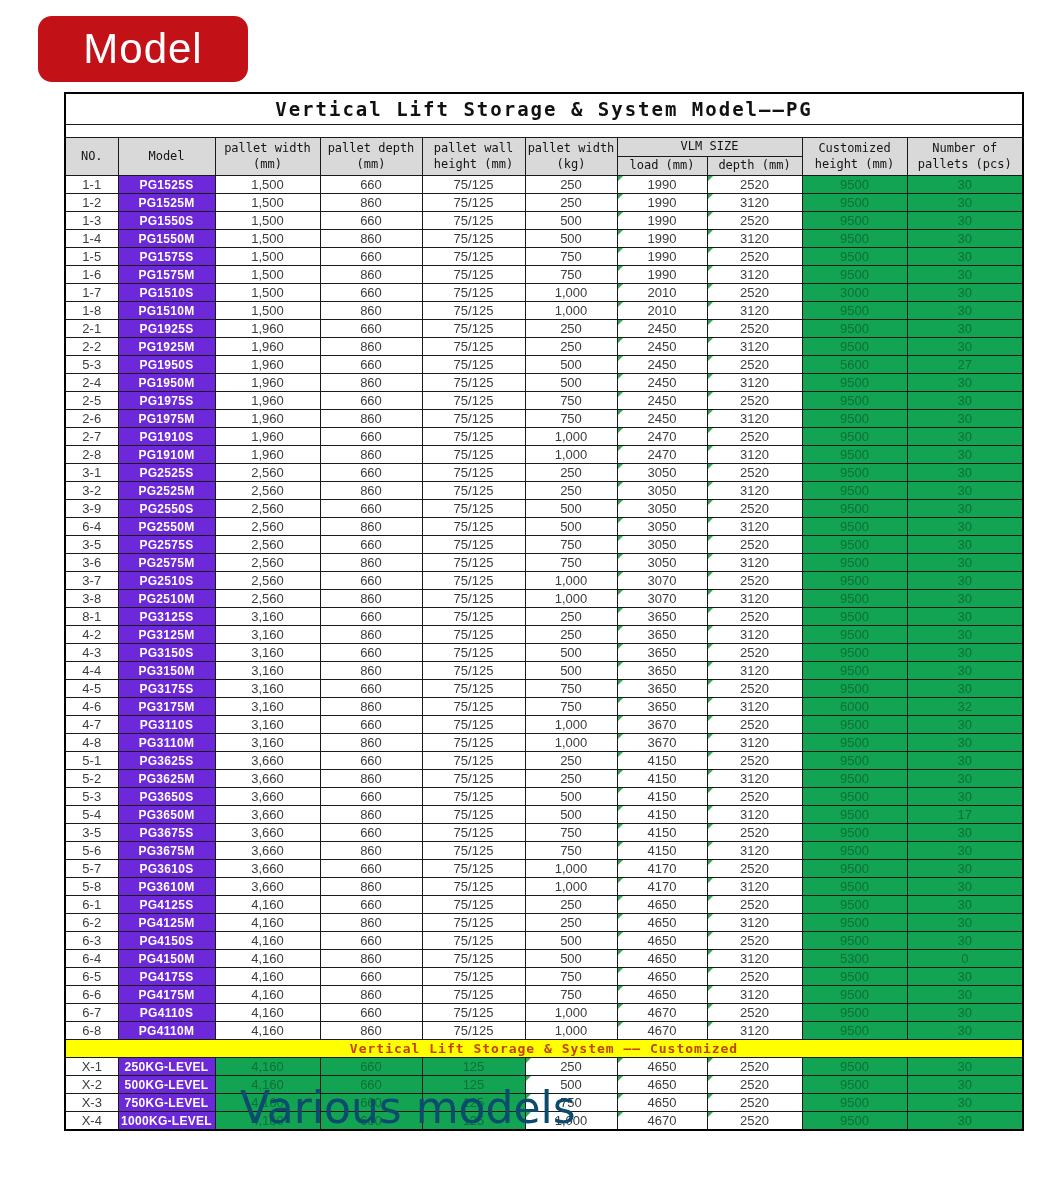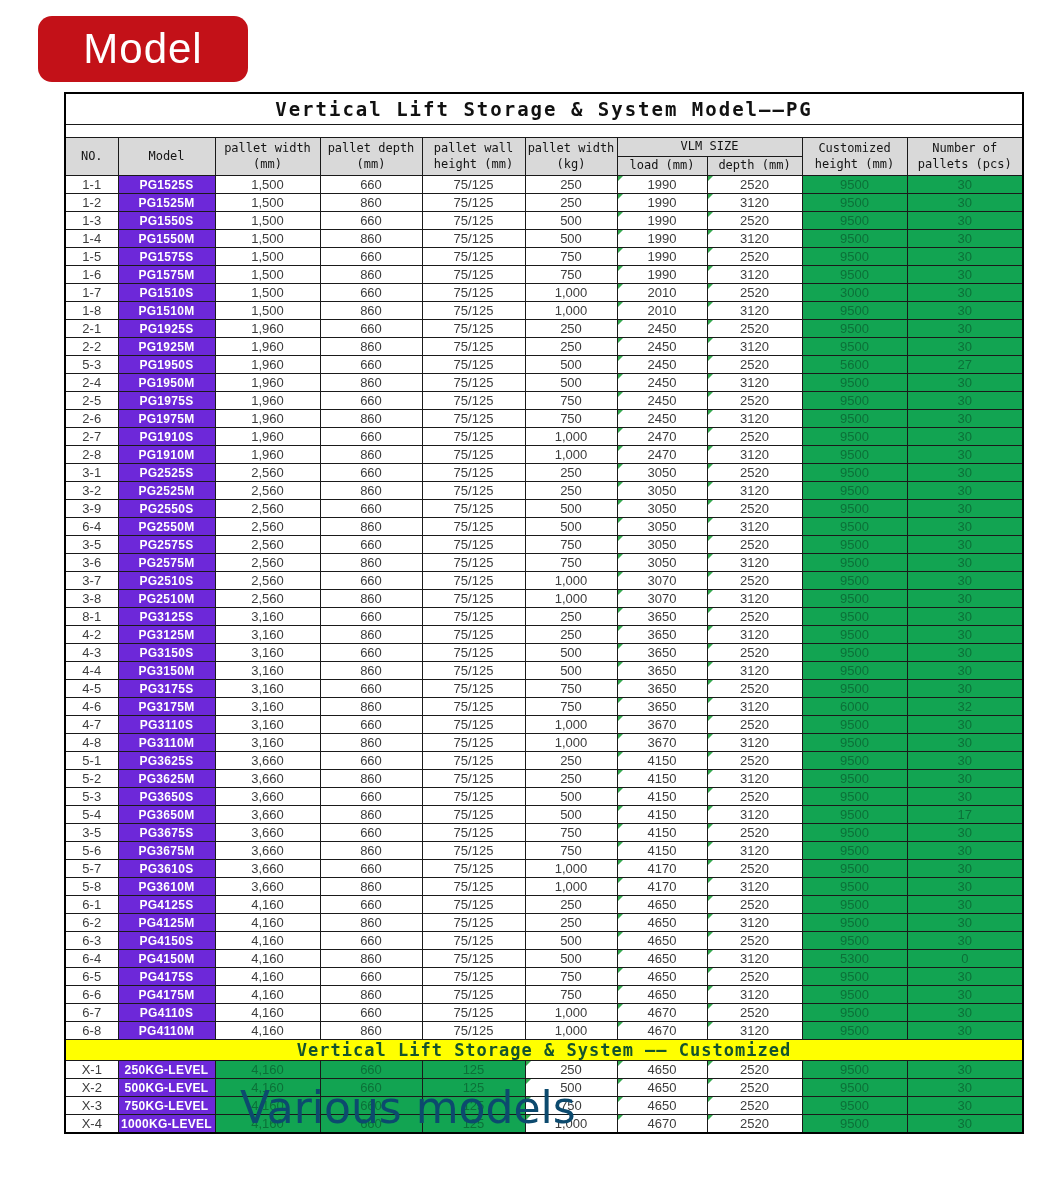--- a/index.html
+++ b/index.html
@@ -41,23 +41,23 @@
     background:#6d28d9;color:#ffffff;
     font-weight:bold;font-size:12px;letter-spacing:0.3px;
   }
   td.c-green{background:#12a452;color:#0c7038;}
   td.tri{position:relative;}
   td.tri::before{
     content:"";position:absolute;top:0;left:0;width:0;height:0;
     border-top:5px solid #33a84e;border-right:5px solid transparent;
   }
   td.c-sep{
-    background:#ffff00;color:#14532d;height:17px;
+    background:#ffff00;color:#c2410c;height:17px;
     font-family:"DejaVu Sans Mono",monospace;font-weight:bold;
-    font-size:17px;letter-spacing:1px;
+    font-size:13px;letter-spacing:1px;
   }
   .footer{
     position:absolute;left:240px;top:1082px;
     font-family:"DejaVu Sans",sans-serif;
     font-size:44px;color:#0c4a6e;line-height:1.18;
   }
 </style>
 </head>
 <body>
 

